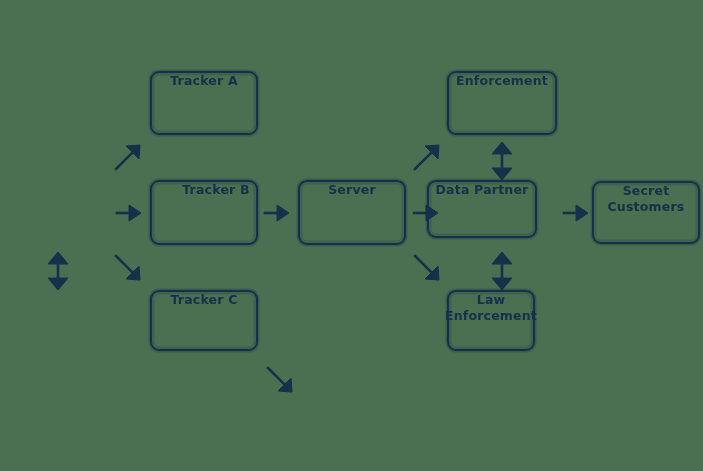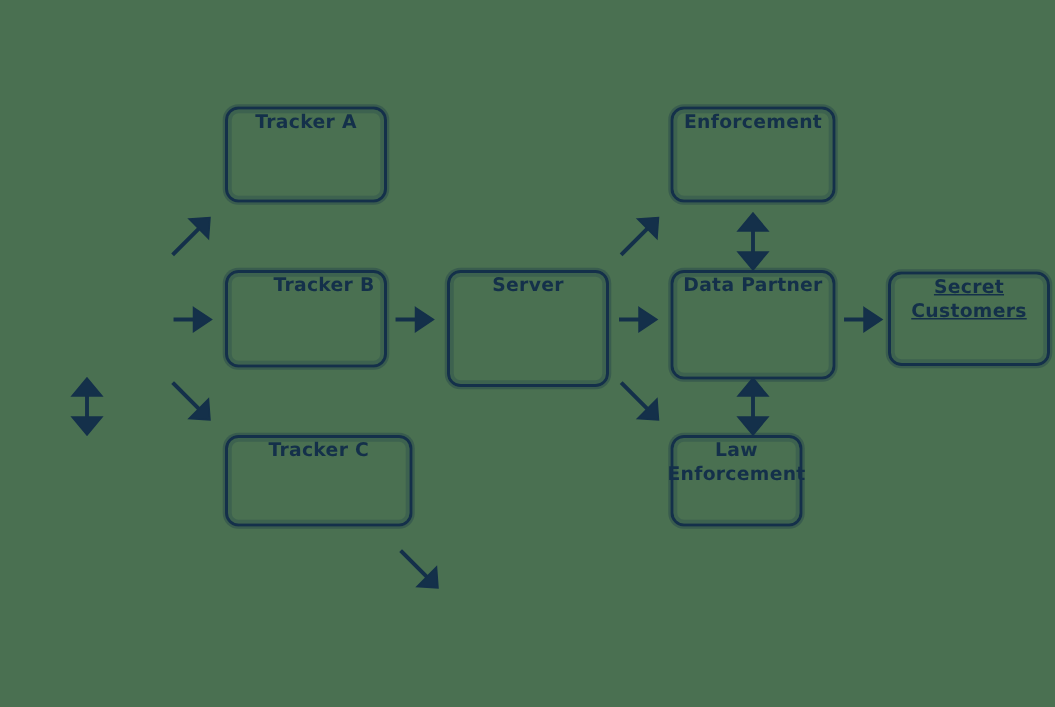--- a/index.html
+++ b/index.html
@@ -72,31 +72,31 @@
 <div id="diagram-canvas">
     <div class="node" style="left: 150px; top: 71px; width: 108px; height: 64px;">
       <span class="node-label">Tracker A</span>
     </div>
     <div class="node" style="left: 447px; top: 71px; width: 110px; height: 64px;">
       <span class="node-label">Enforcement</span>
     </div>
     <div class="node" style="left: 150px; top: 180px; width: 108px; height: 65px; padding-left: 24px;">
       <span class="node-label">Tracker B</span>
     </div>
-    <div class="node" style="left: 298px; top: 180px; width: 108px; height: 78px;">
+    <div class="node" style="left: 298px; top: 180px; width: 108px; height: 65px;">
       <span class="node-label">Server</span>
     </div>
-    <div class="node" style="left: 447px; top: 180px; width: 110px; height: 73px;">
+    <div class="node" style="left: 427px; top: 180px; width: 110px; height: 58px;">
       <span class="node-label">Data Partner</span>
     </div>
-    <div class="node" style="left: 592px; top: 181px; width: 108px; height: 63px; text-decoration: underline;">
+    <div class="node" style="left: 592px; top: 181px; width: 108px; height: 63px;">
       <span class="node-label">Secret
 Customers</span>
     </div>
-    <div class="node" style="left: 150px; top: 290px; width: 125px; height: 61px;">
+    <div class="node" style="left: 150px; top: 290px; width: 108px; height: 61px;">
       <span class="node-label">Tracker C</span>
     </div>
     <div class="node" style="left: 447px; top: 290px; width: 88px; height: 61px;">
       <span class="node-label">Law
 Enforcement</span>
     </div>
     <div class="arrow" style="left: 113px; top: 142px; width: 30px; height: 30px;">
       <svg width="30" height="30" viewBox="0 0 30 30">
         <path d="M 3 27 L 23 7"></path>
         <polygon points="13,4 27,3 26,17"></polygon>

